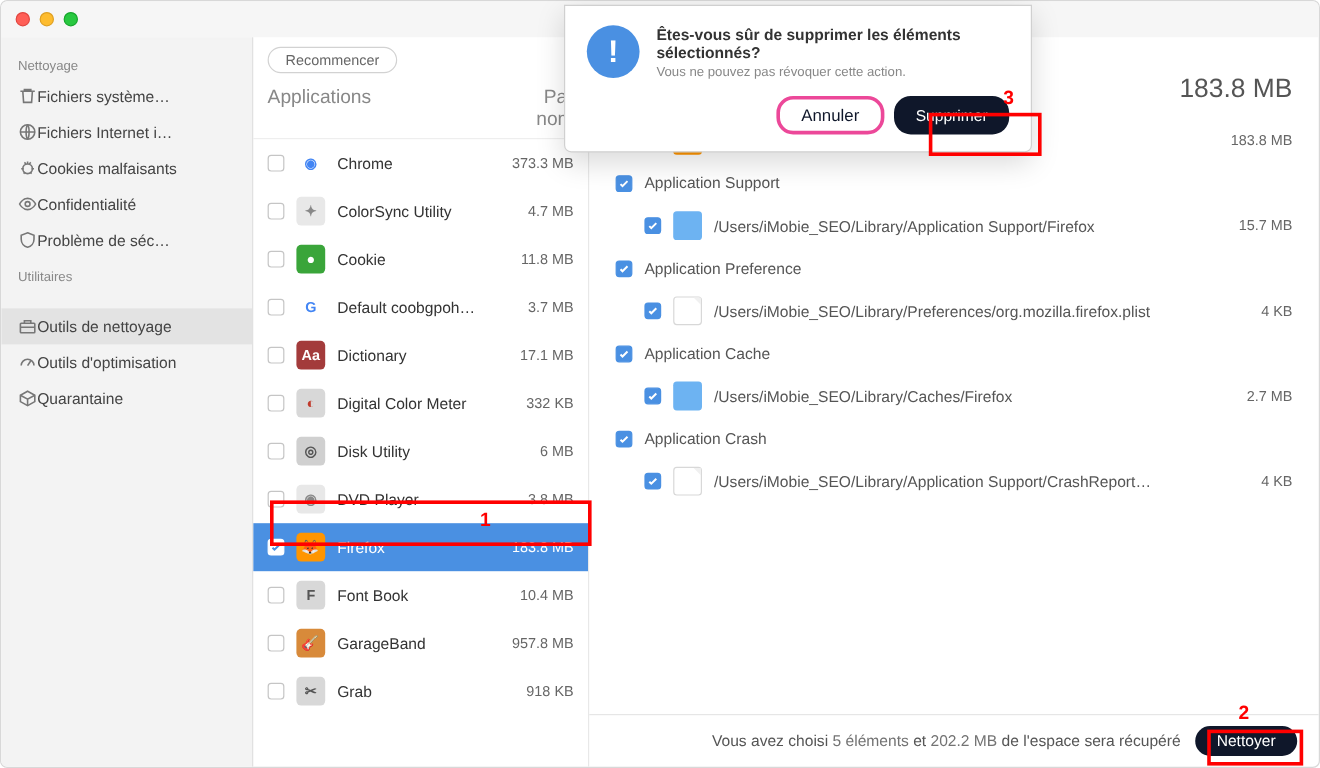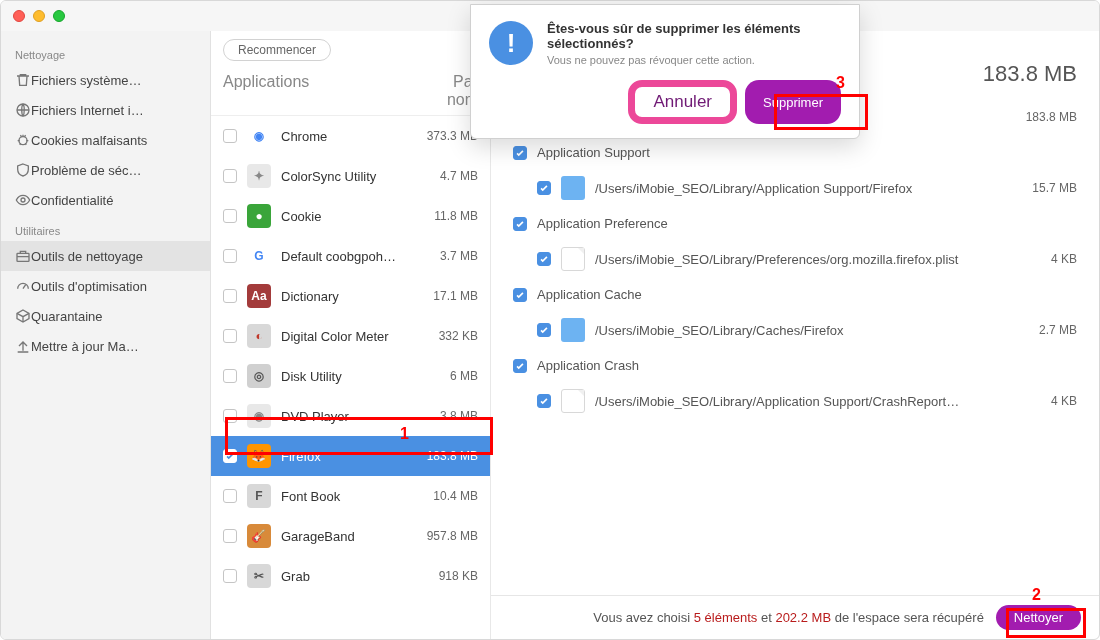--- a/index.html
+++ b/index.html
@@ -13,21 +13,21 @@
 .dot.red { background: #ff5f57; border: 1px solid #e14640; }
 .dot.yellow { background: #febc2e; border: 1px solid #dfa023; }
 .dot.green { background: #28c840; border: 1px solid #17a62c; }
 
 .body { flex: 1; display: flex; min-height: 0; }
 
 
 .sidebar { width: 210px; background: #f3f3f3; border-right: 1px solid #e1e1e1; padding-top: 8px; overflow-y: auto; }
 .side-section-title { font-size: 11px; color: #888; padding: 10px 14px 4px; }
 .side-item { display: flex; align-items: center; gap: 0; padding: 7px 14px; color: #444; cursor: pointer; }
-.side-item.selected { background: #e3e3e3; }
+.side-item.selected { background: #e3e3e3; margin-top: 16px; }
 .side-icon { width: 16px; height: 16px; display: inline-flex; align-items: center; justify-content: center; color: #777; flex-shrink: 0; }
 .side-icon svg { width: 16px; height: 16px; }
 
 
 .center { width: 280px; border-right: 1px solid #e8e8e8; display: flex; flex-direction: column; }
 .center-header { display: flex; align-items: center; padding: 8px 12px; }
 .pill-btn { border: 1px solid #d2d2d2; background: #fff; border-radius: 14px; padding: 3px 14px; font-size: 12px; color: #666; cursor: pointer; }
 .center-columns { display: flex; padding: 4px 12px 6px; font-size: 16px; color: #888; border-bottom: 1px solid #eee; }
 .col-apps { flex: 1; }
 .col-sort { width: 60px; text-align: right; }
@@ -53,23 +53,23 @@
 .sub-item { display: flex; align-items: center; gap: 10px; padding: 8px 22px 8px 46px; font-size: 13px; color: #555; }
 .sub-icon { width: 24px; height: 24px; border-radius: 3px; display: inline-flex; align-items: center; justify-content: center; flex-shrink: 0; }
 .folder-icon { background: #6db3f2; }
 .file-icon { background: #fff; border: 1px solid #d8d8d8; position: relative; }
 .file-icon::before { content: ""; position: absolute; top: 0; right: 0; border-style: solid; border-width: 0 6px 6px 0; border-color: transparent #f0f0f0 transparent transparent; }
 .sub-path { flex: 1; white-space: nowrap; overflow: hidden; text-overflow: ellipsis; }
 .sub-size { width: 80px; text-align: right; color: #666; font-size: 12px; }
 
 
 .bottom-bar { height: 44px; border-top: 1px solid #e6e6e6; display: flex; align-items: center; justify-content: flex-end; padding: 0 18px; gap: 12px; font-size: 13px; color: #555; position: relative; }
-.bottom-text .hl { color: #b91c1c; }
-.primary-btn { background: #a21caf; color: #fff; border: none; border-radius: 14px; padding: 5px 18px; font-size: 13px; cursor: pointer; }
-.secondary-btn { background: #fff; color: #701a75; border: 7px solid #ec4899; border-radius: 14px; padding: 5px 18px; font-size: 17px; cursor: pointer; }
+.bottom-text .hl { color: #737373; }
+.primary-btn { background: #0f172a; color: #fff; border: none; border-radius: 14px; padding: 5px 18px; font-size: 13px; cursor: pointer; }
+.secondary-btn { background: #fff; color: #0f172a; border: 3px solid #ec4899; border-radius: 14px; padding: 5px 18px; font-size: 14px; cursor: pointer; }
 
 
 .dialog { position: absolute; top: 4px; left: 470px; width: 390px; background: #fff; border: 1px solid #d0d0d0; border-radius: 0 0 6px 6px; box-shadow: 0 8px 24px rgba(0,0,0,0.15); padding: 16px 18px 14px; z-index: 100; }
 .dialog-body { display: flex; gap: 14px; }
 .dialog-icon { width: 44px; height: 44px; border-radius: 50%; background: #4a90e2; display: flex; align-items: center; justify-content: center; flex-shrink: 0; }
 .dialog-icon span { color: #fff; font-size: 26px; font-weight: bold; }
 .dialog-text .dlg-title { font-size: 13px; font-weight: 600; color: #333; margin-bottom: 3px; }
 .dialog-text .dlg-sub { font-size: 11px; color: #888; }
 .dialog-actions { display: flex; justify-content: flex-end; gap: 8px; margin-top: 14px; }
 
@@ -116,34 +116,34 @@
             <svg viewBox="0 0 24 24" fill="none" stroke="currentColor" stroke-width="2">
               <circle cx="12" cy="13" r="6"></circle>
               <path d="M12 7V4M8 5l2 2M16 5l-2 2M4 13h3M17 13h3M7 19l2-2M17 19l-2-2"></path>
             </svg>
           </span>
           <span>Cookies malfaisants</span>
         </div>
         <div class="side-item">
           <span class="side-icon">
             <svg viewBox="0 0 24 24" fill="none" stroke="currentColor" stroke-width="2">
-              <path d="M12 3l8 3v5c0 5-3.5 9-8 10-4.5-1-8-5-8-10V6l8-3z"></path>
-            </svg>
-          </span>
-          <span>Problème de séc…</span>
-        </div>
-        <div class="side-item">
-          <span class="side-icon">
-            <svg viewBox="0 0 24 24" fill="none" stroke="currentColor" stroke-width="2">
               <path d="M2 12s3.5-7 10-7 10 7 10 7-3.5 7-10 7-10-7-10-7z"></path>
               <circle cx="12" cy="12" r="3"></circle>
             </svg>
           </span>
           <span>Confidentialité</span>
         </div>
+        <div class="side-item">
+          <span class="side-icon">
+            <svg viewBox="0 0 24 24" fill="none" stroke="currentColor" stroke-width="2">
+              <path d="M12 3l8 3v5c0 5-3.5 9-8 10-4.5-1-8-5-8-10V6l8-3z"></path>
+            </svg>
+          </span>
+          <span>Problème de séc…</span>
+        </div>
         <div class="side-section-title">Utilitaires</div>
         <div class="side-item selected">
           <span class="side-icon">
             <svg viewBox="0 0 24 24" fill="none" stroke="currentColor" stroke-width="2">
               <rect x="3" y="8" width="18" height="12" rx="1"></rect>
               <path d="M8 8V5h8v3M3 13h18"></path>
             </svg>
           </span>
           <span>Outils de nettoyage</span>
         </div>
@@ -157,28 +157,20 @@
           <span>Outils d'optimisation</span>
         </div>
         <div class="side-item">
           <span class="side-icon">
             <svg viewBox="0 0 24 24" fill="none" stroke="currentColor" stroke-width="2">
               <path d="M12 3l9 5v8l-9 5-9-5V8l9-5z"></path>
               <path d="M3 8l9 5 9-5M12 13v8"></path>
             </svg>
           </span>
           <span>Quarantaine</span>
-        </div>
-        <div class="side-item">
-          <span class="side-icon">
-            <svg viewBox="0 0 24 24" fill="none" stroke="currentColor" stroke-width="2">
-              <path d="M12 19V6M6 12l6-6 6 6M4 21h16"></path>
-            </svg>
-          </span>
-          <span>Mettre à jour Ma…</span>
         </div>
       </div>
 
     <div class="center">
       <div class="center-header">
         <button class="pill-btn">Recommencer</button>
       </div>
       <div class="center-columns">
         <span class="col-apps">Applications</span>
         <span class="col-sort">Par nom</span>

